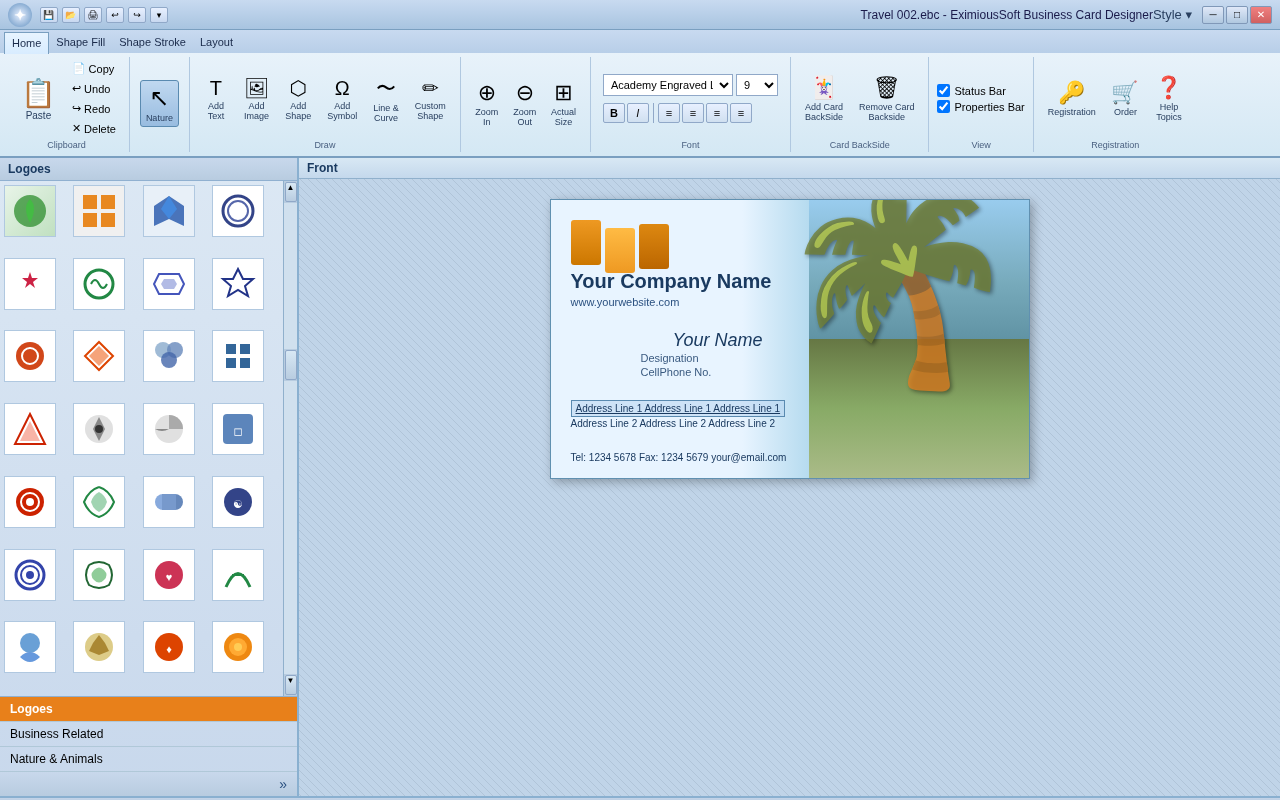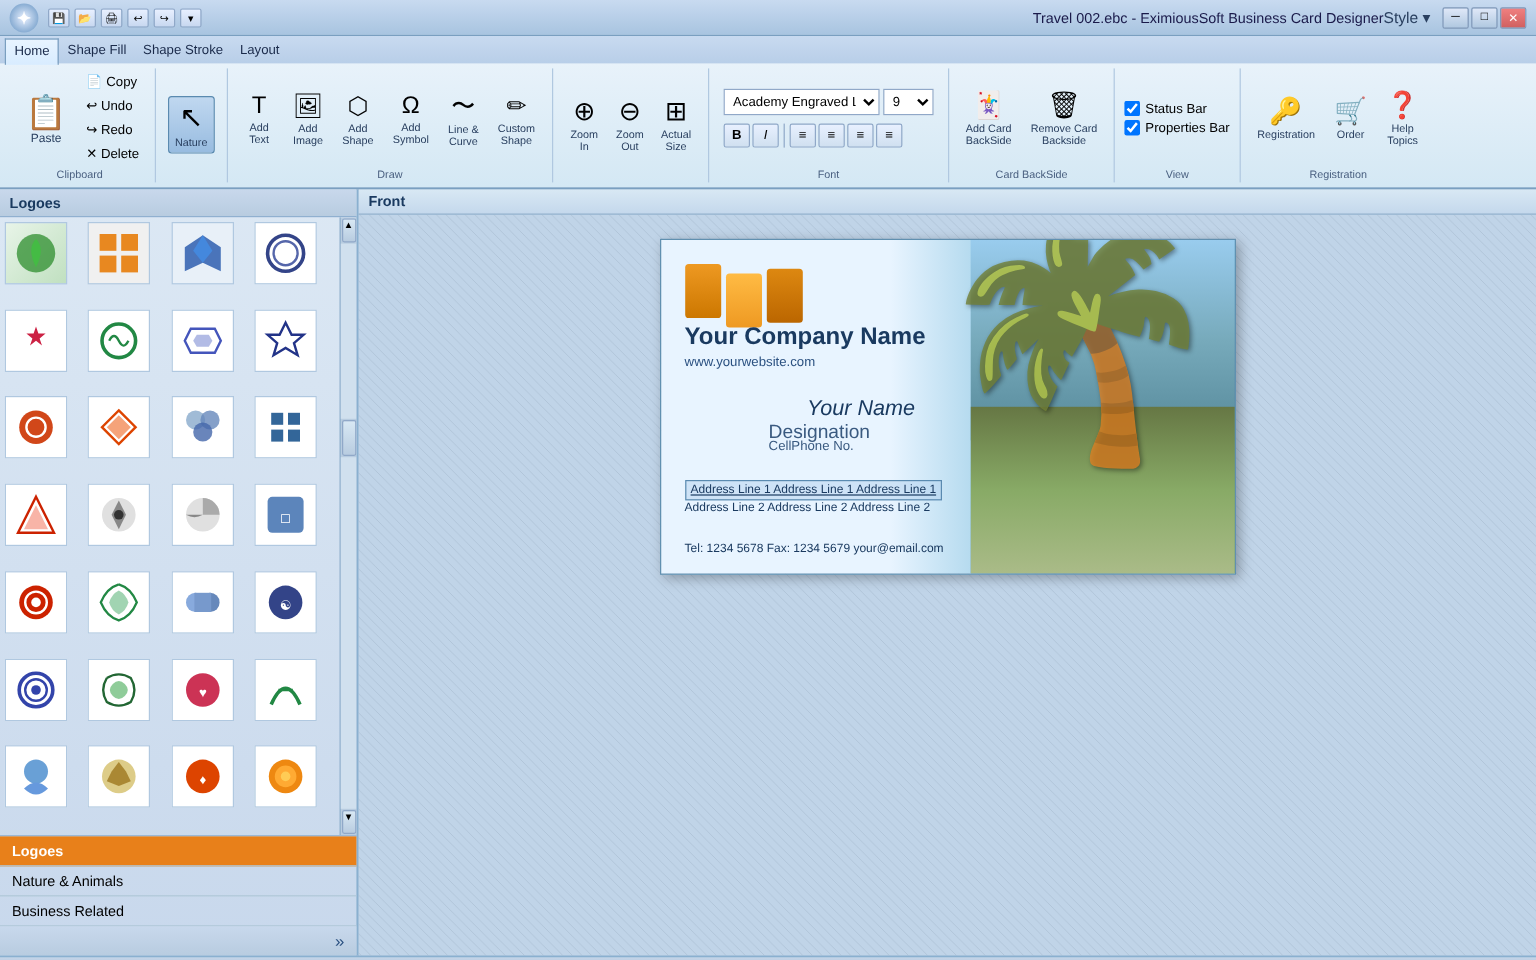--- a/index.html
+++ b/index.html
@@ -169,21 +169,21 @@
     .card-website {
       position: absolute; top: 96px; left: 20px;
       font-size: 11px; color: #2a5080;
     }
     .card-name {
       position: absolute; top: 130px; left: 90px;
       font-size: 18px; color: #1a3a60; font-style: italic; margin-left: 32px;
     }
     .card-designation {
       position: absolute; top: 152px; left: 90px;
-      font-size: 16px; color: #3a5a80;
+      font-size: 11px; color: #3a5a80;
     }
     .card-cell {
       position: absolute; top: 166px; left: 90px;
       font-size: 11px; color: #3a5a80;
     }
     .card-address1 {
       position: absolute; top: 200px; left: 20px;
       font-size: 10px; color: #1a3a60;
       background: rgba(180,210,240,0.5); padding: 2px 4px;
       border: 1px solid #5a8ab0;
@@ -601,22 +601,22 @@
       <div class="scroll-v">
         <div style="width:12px;height:20px;background:linear-gradient(to bottom,#d8e8f4,#b8cce0);border:1px solid #90a8c8;margin:1px auto;border-radius:2px;cursor:pointer;font-size:8px;text-align:center;">▲</div>
         <div style="flex:1;background:#d0e0ee;"></div>
         <div style="width:12px;height:30px;background:linear-gradient(to bottom,#d8e8f4,#b8cce0);border:1px solid #90a8c8;margin:1px auto;border-radius:2px;cursor:pointer;"></div>
         <div style="flex:2;background:#d0e0ee;"></div>
         <div style="width:12px;height:20px;background:linear-gradient(to bottom,#d8e8f4,#b8cce0);border:1px solid #90a8c8;margin:1px auto;border-radius:2px;cursor:pointer;font-size:8px;text-align:center;">▼</div>
       </div>
     </div>
     <div class="sidebar-categories">
       <div class="cat-item active">Logoes</div>
+      <div class="cat-item">Business Related</div>
       <div class="cat-item">Nature &amp; Animals</div>
-      <div class="cat-item">Business Related</div>
       <div style="display:flex; justify-content:flex-end; padding:2px 4px; background:linear-gradient(to bottom,#c8d8ec,#b8cce0);">
         <div style="font-size:14px; color:#2a5080; cursor:pointer; padding:2px 6px;">»</div>
       </div>
     </div>
   </div>
 
   <div class="canvas-area">
     <div class="canvas-toolbar">
       <span class="canvas-label">Front</span>
     </div>

